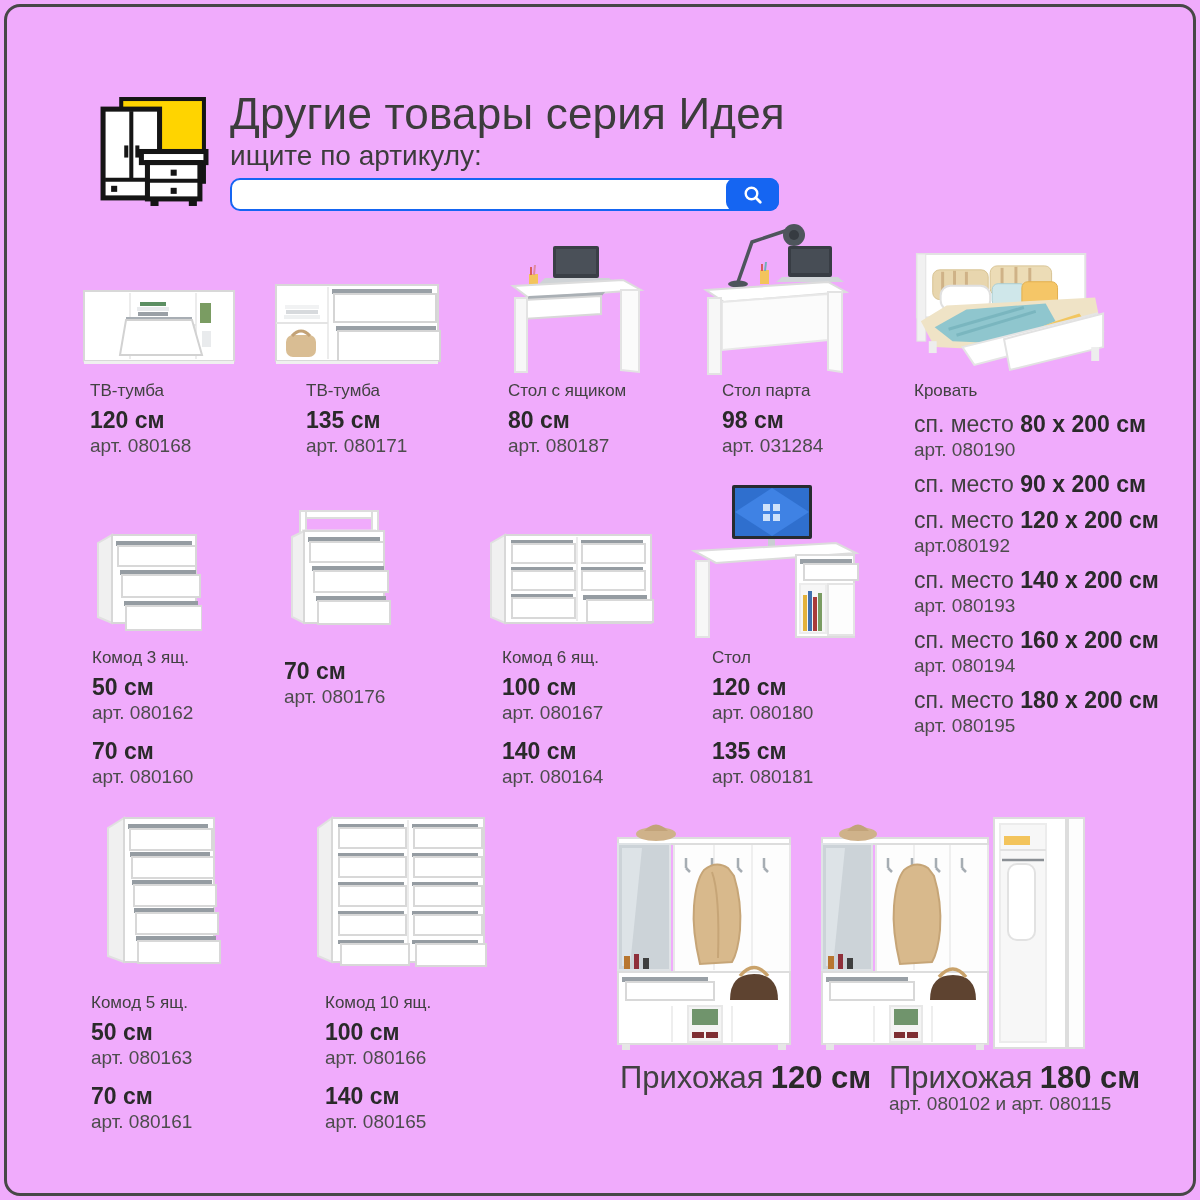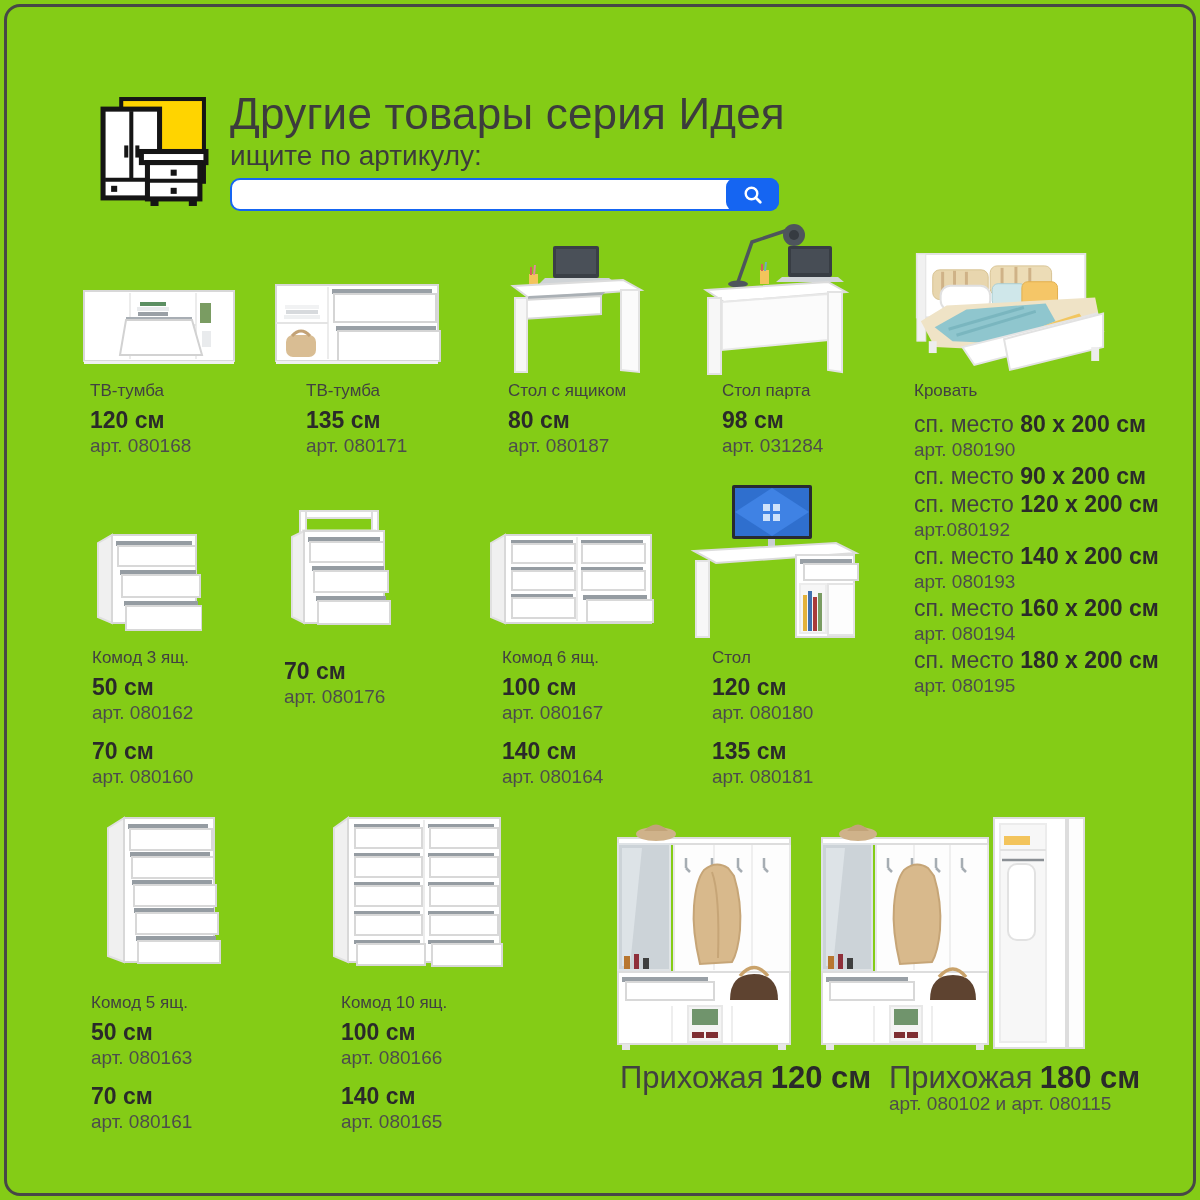--- a/index.html
+++ b/index.html
@@ -1,37 +1,37 @@
 <!DOCTYPE html>
 <html><head>
 <meta charset="utf-8">
 <style>
   *{box-sizing:border-box}
   html,body{margin:0;padding:0;background:#ffffff}
-  .page{position:relative;width:1200px;height:1200px;background:#84cc16;overflow:hidden;
+  .page{position:relative;width:1200px;height:1200px;background:#f0abfc;overflow:hidden;
         font-family:"Liberation Sans",sans-serif;color:#3d3d3d}
   .frame{position:absolute;inset:4px;border:3px solid #474747;border-radius:16px;pointer-events:none}
 
   .logo{position:absolute;left:97px;top:95px;width:113px;height:113px}
   .title{position:absolute;left:230px;top:90px;font-size:44px;line-height:1.1;color:#3c3c3c;letter-spacing:.2px;white-space:nowrap}
   .subtitle{position:absolute;left:230px;top:140px;font-size:28px;color:#3c3c3c;white-space:nowrap}
   .searchbar{position:absolute;left:230px;top:178px;width:549px;height:33px}
   .searchbar input{position:absolute;inset:0;width:100%;height:100%;border:2.5px solid #1565F2;border-radius:10px;
         outline:none;padding:0 64px 0 12px;font:16px "Liberation Sans",sans-serif;color:#333}
   .search-btn{position:absolute;right:0;top:0;width:53px;height:33px;border:none;background:#1565F2;border-radius:9px;
         display:flex;align-items:center;justify-content:center;cursor:pointer;padding:0}
 
   .card{position:absolute}
   .imgbox{display:flex;align-items:flex-end}
   .pname{font-size:17px;line-height:26px;color:#414141}
   .psize{font-size:23px;line-height:28px;font-weight:bold;color:#2a2a2a}
   .part{font-size:19px;line-height:24px;color:#4c4c4c;white-space:nowrap}
   .variant{margin-top:12px}
   .variant.first{margin-top:2px}
-  .bvar{margin-top:0;white-space:nowrap}
+  .bvar{margin-top:8px;white-space:nowrap}
   .bline{font-size:23px;line-height:28px;color:#414141}
   .bline b{color:#2a2a2a}
   .iname{font-size:31px;line-height:28px;color:#414141;white-space:nowrap}
   .iname b{color:#2a2a2a;margin-left:7px}
 </style>
 </head>
 <body>
 
 <div class="page">
   <div class="frame"></div>
@@ -355,21 +355,21 @@
     <div class="variant first">
       <div class="psize">50 см</div>
       <div class="part">арт. 080163</div>
     </div>
     <div class="variant">
       <div class="psize">70 см</div>
       <div class="part">арт. 080161</div>
     </div>
   </div>
 
-  <div class="card" style="left:341px;top:806px;width:245px">
+  <div class="card" style="left:325px;top:806px;width:245px">
     <div class="imgbox" style="height:184px;padding-bottom:14px">
       <svg width="180" height="166" viewBox="0 0 180 166" style="margin-left:-13px">
         <polygon points="6,18 20,8 20,152 6,146" fill="#f0f0f0" stroke="#e0e0e0" stroke-width="2"></polygon>
         <rect x="20" y="8" width="152" height="144" fill="#ffffff" stroke="#d8d8d8" stroke-width="2"></rect>
         <line x1="96" y1="10" x2="96" y2="150" stroke="#ececec" stroke-width="2"></line>
         <rect x="26" y="14" width="66" height="4" fill="#959ca2"></rect>
         <rect x="27" y="18" width="67" height="20" fill="#ffffff" stroke="#d8d8d8" stroke-width="2"></rect>
         <rect x="26" y="43" width="66" height="4" fill="#959ca2"></rect>
         <rect x="27" y="47" width="67" height="20" fill="#ffffff" stroke="#d8d8d8" stroke-width="2"></rect>
         <rect x="26" y="72" width="66" height="4" fill="#959ca2"></rect>

